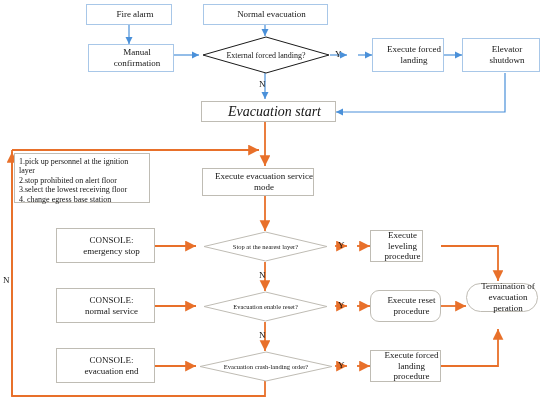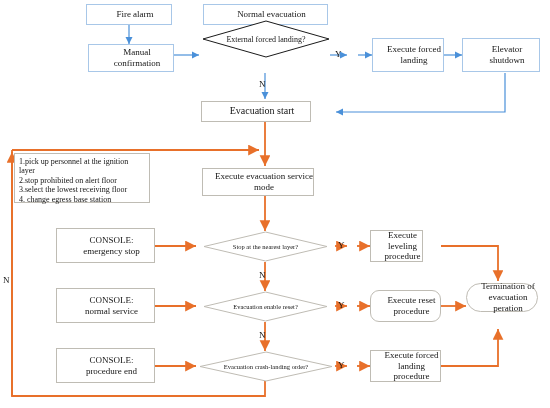--- a/index.html
+++ b/index.html
@@ -73,37 +73,37 @@
       <path d="M12,150 L12,396"></path>
     </g>
   </svg>
 
   <div class="node proc blue" style="left:86px;top:4px;width:86px;height:21px;font-size:9px;">Fire alarm</div>
 
   <div class="node proc blue" style="left:203px;top:4px;width:125px;height:21px;font-size:9px;">Normal evacuation</div>
 
   <div class="node proc blue" style="left:88px;top:44px;width:86px;height:28px;font-size:9px;text-align:center;">Manual confirmation</div>
 
-  <div class="diamond" style="left:202px;top:20px;width:128px;height:38px;">
+  <div class="diamond" style="left:202px;top:36px;width:128px;height:38px;">
     <svg width="128" height="38" viewBox="0 0 128 38">
       <polygon points="64,1 127,19 64,37 1,19" fill="#ffffff" stroke="#1a1a1a" stroke-width="1"></polygon>
     </svg>
     <div class="dtext" style="font-size:8px;">External forced landing?</div>
   </div>
 
   <div class="lbl" style="left:335px;top:50px;">Y</div>
   <div class="lbl" style="left:259px;top:80px;">N</div>
 
   <div class="node proc blue" style="left:372px;top:38px;width:72px;height:34px;font-size:9px;">
     <span>Execute forced landing</span>
   </div>
 
   <div class="node proc blue" style="left:462px;top:38px;width:78px;height:34px;font-size:9px;">Elevator shutdown</div>
 
-  <div class="node proc" style="left:201px;top:101px;width:110px;height:21px;font-size:10px;">Evacuation start</div>
+  <div class="node proc" style="left:201px;top:101px;width:135px;height:21px;font-size:14px;font-style:italic;">Evacuation start</div>
 
   <div class="node proc" style="left:202px;top:168px;width:112px;height:28px;font-size:9px;">Execute evacuation service mode</div>
 
   <div class="listbox" style="left:14px;top:153px;width:136px;height:50px;font-size:8px;line-height:1.18;">
     <div>1.pick up personnel at the ignition</div>
     <div>layer</div>
     <div>2.stop prohibited on alert floor</div>
     <div>3.select the lowest receiving floor</div>
     <div>4. change egress base station</div>
   </div>
@@ -113,21 +113,21 @@
     <span>emergency stop</span>
   </div>
 
   <div class="node proc" style="left:56px;top:288px;width:99px;height:35px;font-size:9px;flex-direction:column;">
     <span>CONSOLE:</span>
     <span>normal service</span>
   </div>
 
   <div class="node proc" style="left:56px;top:348px;width:99px;height:35px;font-size:9px;flex-direction:column;">
     <span>CONSOLE:</span>
-    <span>procedure end</span>
+    <span>evacuation end</span>
   </div>
 
   <div class="diamond" style="left:203px;top:231px;width:125px;height:31px;">
     <svg width="125" height="31" viewBox="0 0 125 31">
       <polygon points="62.5,1 124,15.5 62.5,30 1,15.5" fill="#ffffff" stroke="#bfbcb4" stroke-width="1"></polygon>
     </svg>
     <div class="dtext" style="font-size:6.5px;">Stop at the nearest layer?</div>
   </div>
 
   <div class="lbl" style="left:338px;top:241px;">Y</div>

